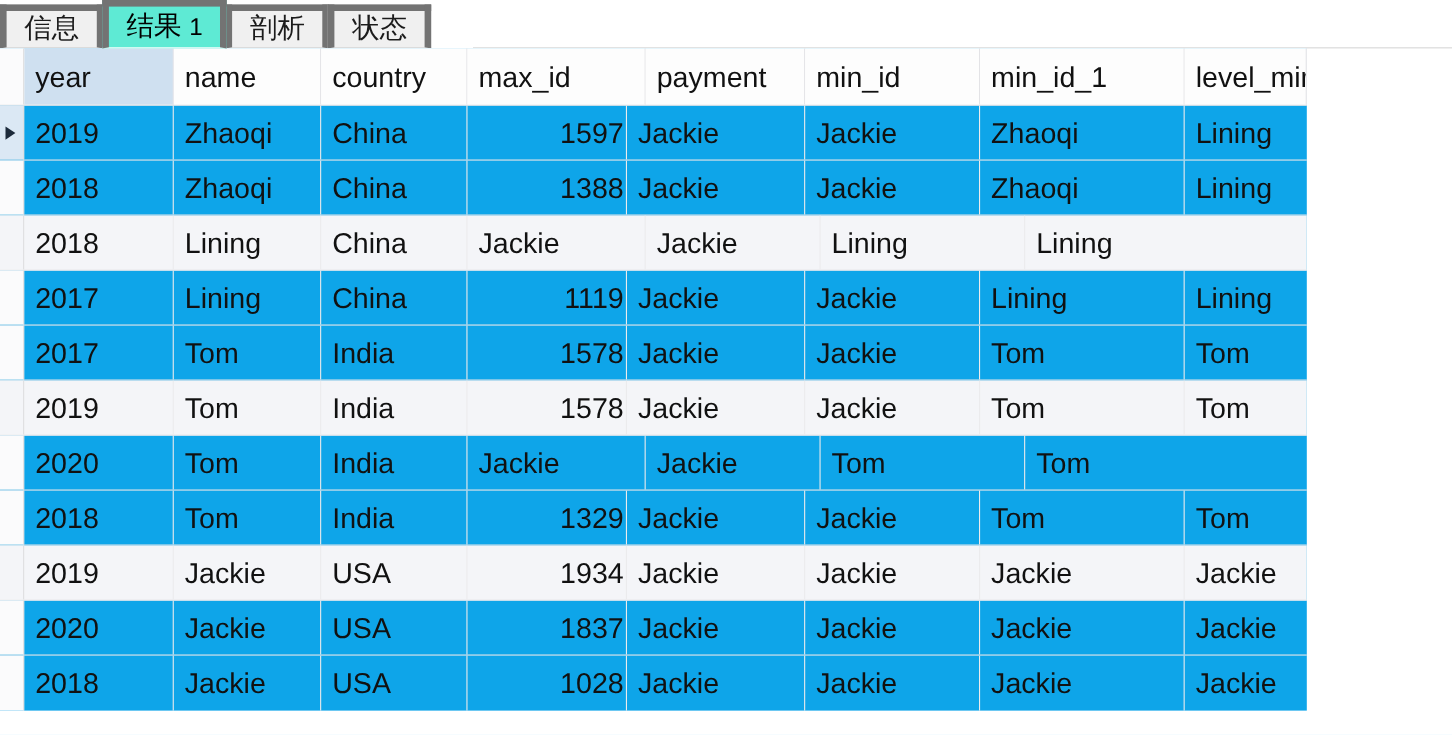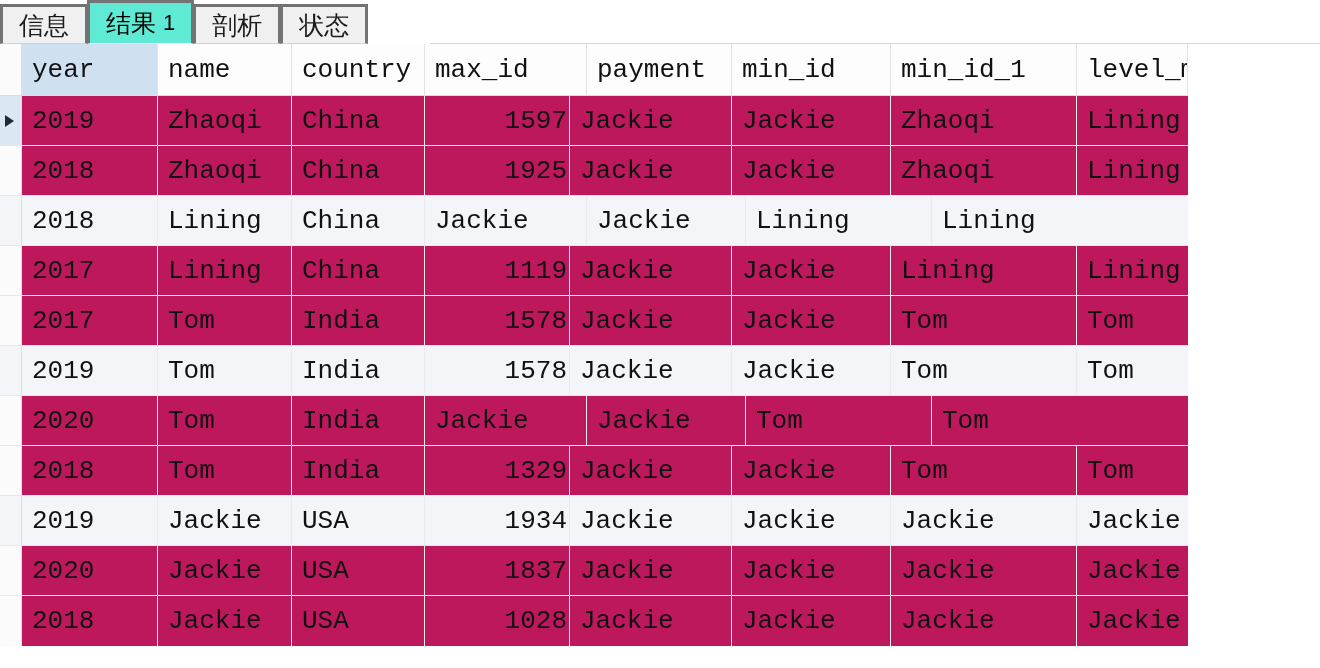--- a/index.html
+++ b/index.html
@@ -46,21 +46,21 @@
     position: relative;
     height: 40px;
     display: flex;
     align-items: center;
     justify-content: center;
     box-sizing: border-box;
     font-size: 25px;
     line-height: 1;
     color: #1b1b1b;
     background: #f0f0f0;
-    border: 3px solid #737373;
+    border: 6px solid #737373;
     border-bottom: 1px solid #d2d2d2;
     margin-right: -1px;
     padding: 0 16px;
     white-space: nowrap;
     cursor: default;
   }
   .tab.active {
     height: 44px;
     background: #5eead4;
     border-bottom: 1px solid #ffffff;
@@ -69,23 +69,22 @@
   }
   .tab .tabnum {
     font-size: 22px;
     margin-left: 7px;
   }
 
   
   .grid {
     position: relative;
     width: 1188px;
-    background: #be185d;
-    box-sizing: border-box;
-    font-family: Liberation Mono, monospace;
+    background: #0ea5e9;
+    box-sizing: border-box;
   }
 
   .row {
     display: flex;
     height: 50px;
     box-sizing: border-box;
     border-bottom: 1px solid #e7e7ea;
   }
 
   .gutter {
@@ -217,21 +216,21 @@
           <div class="cell c-max_id">Jackie</div>
           <div class="cell c-min_id">Jackie</div>
           <div class="cell c-min_id_1">Zhaoqi</div>
           <div class="cell c-level_min_id">Lining</div>
         </div>
         <div class="row">
           <div class="gutter"></div>
           <div class="cell c-year">2018</div>
           <div class="cell c-name">Zhaoqi</div>
           <div class="cell c-country">China</div>
-          <div class="cell c-payment num">1925</div>
+          <div class="cell c-payment num">1388</div>
           <div class="cell c-max_id">Jackie</div>
           <div class="cell c-min_id">Jackie</div>
           <div class="cell c-min_id_1">Zhaoqi</div>
           <div class="cell c-level_min_id">Lining</div>
         </div>
         <div class="row alt">
           <div class="gutter"></div>
           <div class="cell c-year">2018</div>
           <div class="cell c-name">Lining</div>
           <div class="cell c-country">China</div>

